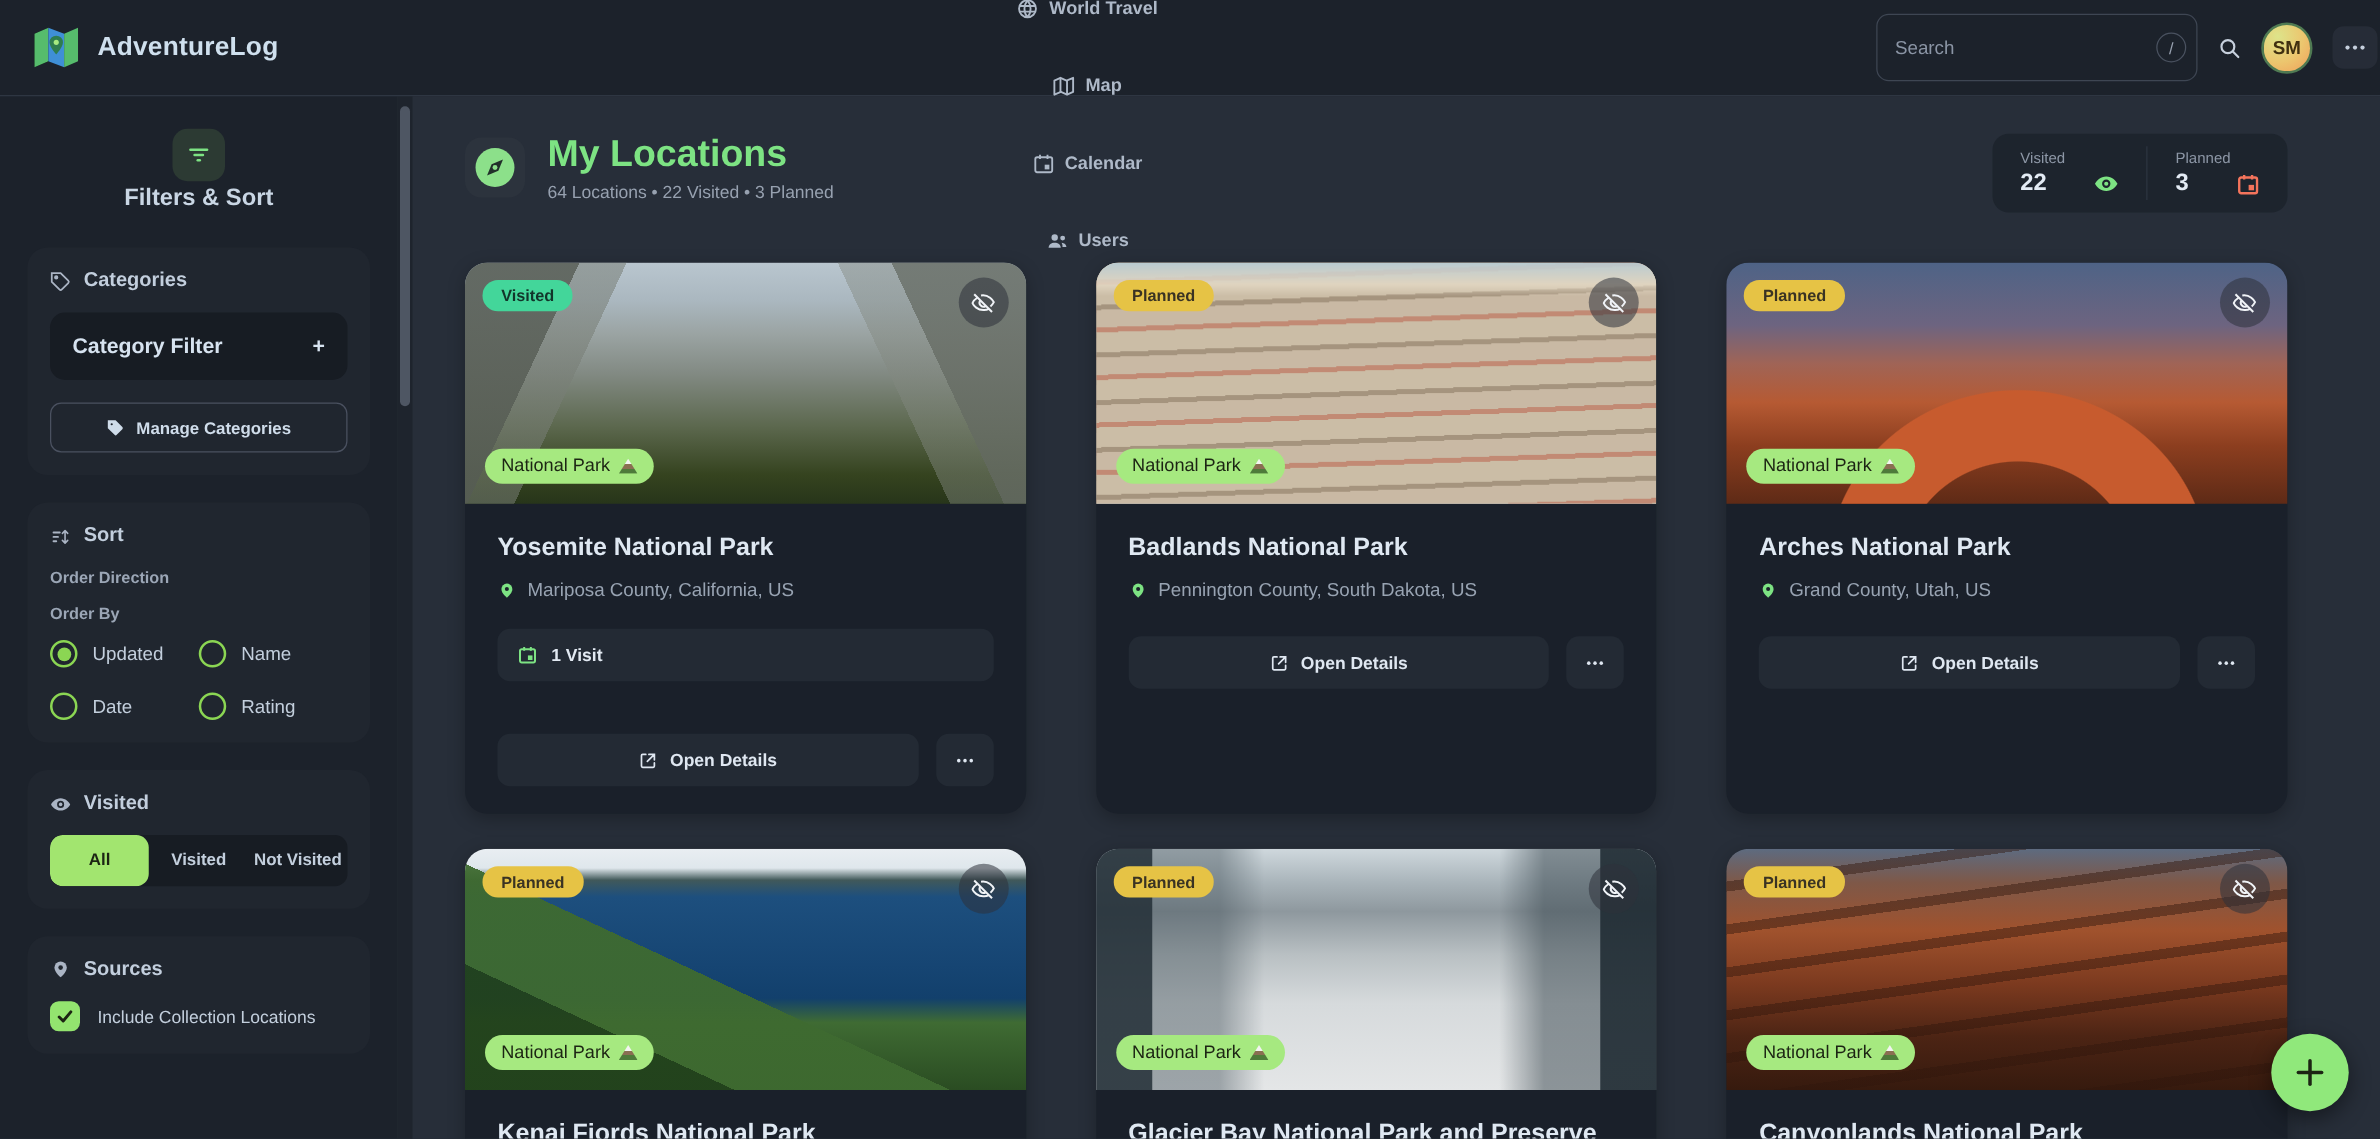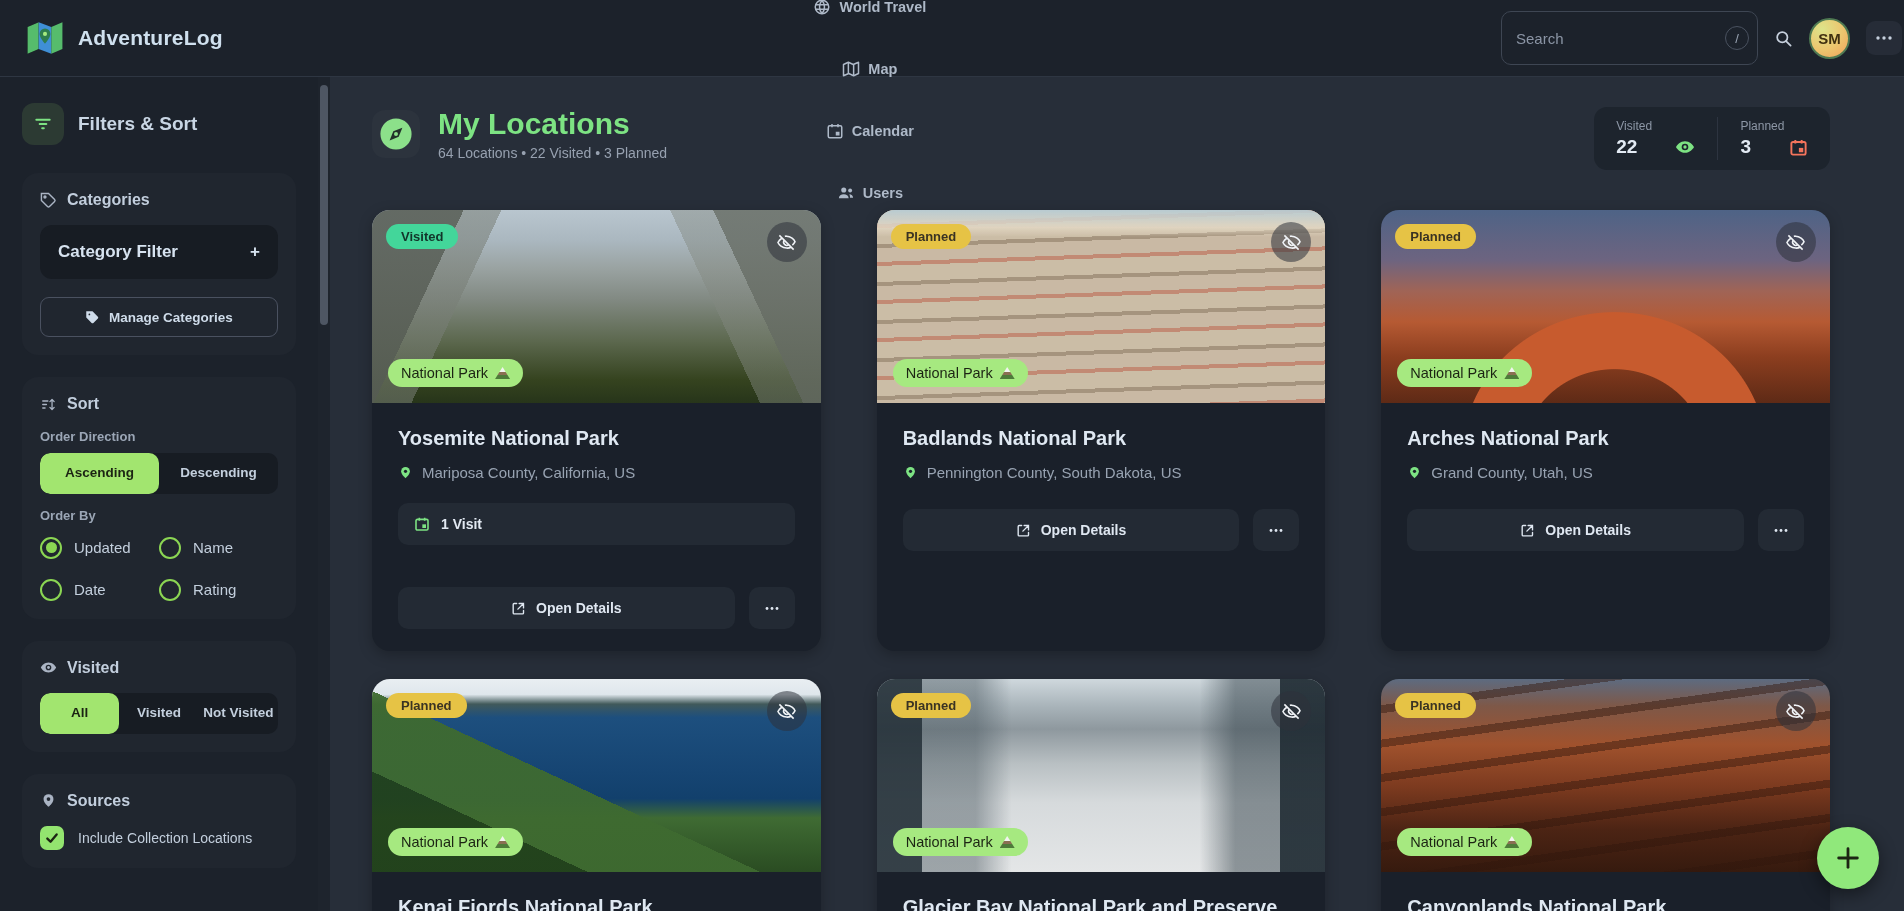--- a/index.html
+++ b/index.html
@@ -35,21 +35,21 @@
 
   
   .page { display:flex; height:834px; }
   .sidebar { width:318px; background:#1c222b; padding:26px 22px; flex-shrink:0; }
   .scroll-strip { width:12px; background:#1e242d; position:relative; flex-shrink:0; }
   .scroll-thumb { position:absolute; top:8px; left:2px; width:8px; height:240px;
     background:#4e5663; border-radius:4px; }
   .main { flex:1; padding:30px 74px 0 42px; position:relative; overflow:hidden; }
 
   
-  .sb-header { display:flex; align-items:center; gap:14px; margin-bottom:28px; }
+  .sb-header { display:flex; align-items:center; gap:3px; margin-bottom:28px;flex-direction:column; }
   .sb-header-icon { width:42px; height:42px; border-radius:12px; background:#2c3a33;
     color:#7de383; display:flex; align-items:center; justify-content:center; }
   .sb-header-icon svg { width:20px; height:20px; }
   .sb-title { font-size:19px; font-weight:bold; color:#c9d6e4; }
   .sb-card { background:#20262f; border-radius:16px; padding:18px; margin-bottom:22px; }
   .sb-heading { display:flex; align-items:center; gap:10px; font-size:16px;
     font-weight:bold; color:#c2cedd; margin-bottom:16px; }
   .sb-heading svg { width:17px; height:17px; color:#aab4c4; }
   .collapse { background:#171c23; border-radius:12px; height:54px; display:flex;
     align-items:center; justify-content:space-between; padding:0 18px; width:100%;
@@ -293,24 +293,20 @@
       <div class="sb-heading">
         <svg viewBox="0 0 24 24" fill="none" stroke="currentColor" stroke-width="2.2" stroke-linecap="round">
             <line x1="4" y1="7" x2="11" y2="7"></line>
             <line x1="4" y1="12" x2="9" y2="12"></line>
             <line x1="4" y1="17" x2="7" y2="17"></line>
             <path d="M17 5v14M17 19l-3-3M17 19l3-3M17 5l-3 3M17 5l3 3" stroke-width="1.8"></path>
           </svg>
         <span>Sort</span>
       </div>
       <div class="sb-label">Order Direction</div>
-      <div class="segmented">
-        <button class="seg-btn active">Ascending</button>
-        <button class="seg-btn">Descending</button>
-      </div>
       <div class="sb-label">Order By</div>
       <div class="radio-grid">
         <div class="radio-row">
           <span class="radio-dot checked"></span>
           <span class="radio-label">Updated</span>
         </div>
         <div class="radio-row">
           <span class="radio-dot"></span>
           <span class="radio-label">Name</span>
         </div>

